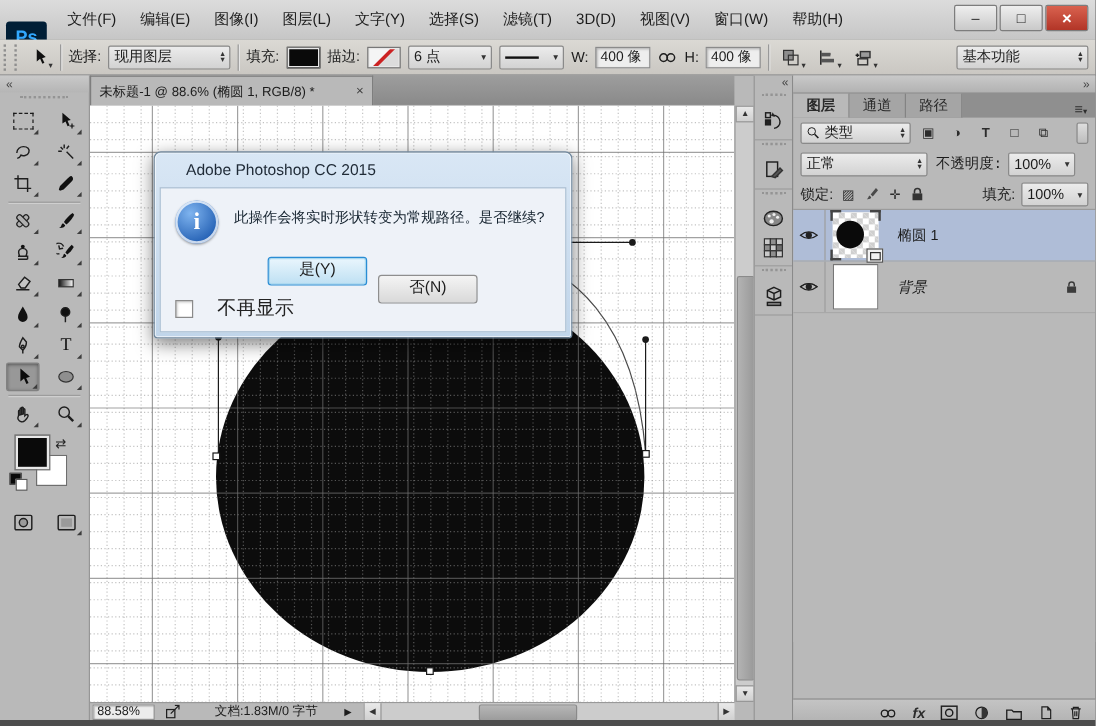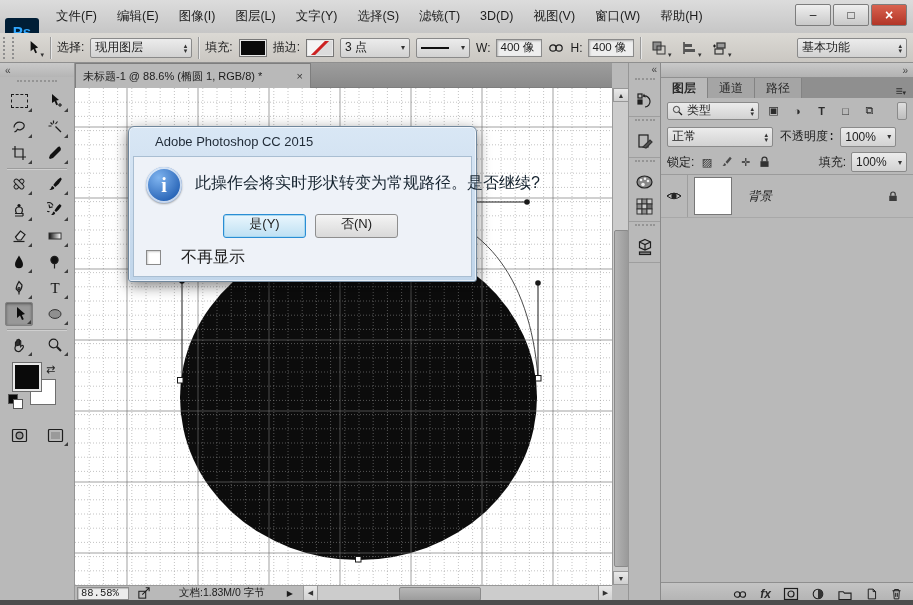--- a/index.html
+++ b/index.html
@@ -41,21 +41,21 @@
   #colorwell{position:relative;height:52px;margin-top:4px;}
   
   #tabbar{left:75px;top:63px;width:537px;height:25px;background:linear-gradient(#9d9d9d,#8a8a8a);border-bottom:1px solid #7e7e7e;box-sizing:border-box;display:flex;}
   #doctab{width:236px;height:25px;background:#b9b9b9;border:1px solid #7e7e7e;border-bottom:none;display:flex;align-items:center;padding:0 7px;gap:8px;font-size:11px;box-sizing:border-box;white-space:nowrap;overflow:hidden;}
   #canvas{left:75px;top:88px;width:537px;height:497px;background:#fff;overflow:hidden;}
   
   #vscroll{left:612px;top:88px;width:16px;height:497px;background:#cccccc;border-left:1px solid #9a9a9a;box-sizing:border-box;}
   .scr-btn{width:16px;height:14px;background:linear-gradient(#e9e9e9,#cfcfcf);border:1px solid #979797;box-sizing:border-box;display:flex;align-items:center;justify-content:center;font-size:7px;color:#333;}
   #vthumb{position:absolute;left:1px;top:142px;width:13px;height:335px;background:linear-gradient(90deg,#b3b3b3,#9a9a9a);border:1px solid #8a8a8a;border-radius:2px;}
   #statusbar{left:75px;top:585px;width:537px;height:15px;background:#b9b9b9;border-top:1px solid #999;box-sizing:border-box;display:flex;align-items:center;font-size:10.5px;}
-  #zoomfld{width:52px;height:13px;background:#ececec;border:1px solid #8d8d8d;box-shadow:inset 1px 1px 1px rgba(0,0,0,.2);margin-left:2px;display:flex;align-items:center;padding-left:3px;box-sizing:border-box;font-family:Liberation Mono, monospace;}
+  #zoomfld{width:52px;height:13px;background:#ececec;border:1px solid #8d8d8d;box-shadow:inset 1px 1px 1px rgba(0,0,0,.2);margin-left:2px;display:flex;align-items:center;padding-left:3px;box-sizing:border-box;}
   #hscroll{position:relative;height:15px;flex:1;background:#cccccc;border-left:1px solid #999;display:flex;align-items:center;}
   .hscr-btn{width:13px;height:15px;display:flex;align-items:center;justify-content:center;font-size:7px;color:#333;background:linear-gradient(#e9e9e9,#cfcfcf);border-right:1px solid #979797;}
   #hthumb{position:absolute;left:95px;top:1px;width:80px;height:12px;background:linear-gradient(#b6b6b6,#9c9c9c);border:1px solid #8a8a8a;border-radius:2px;}
   
   #strip{left:628px;top:63px;width:32px;height:537px;background:#b9b9b9;border-left:1px solid #969696;box-sizing:border-box;}
   #strip .grp{border-bottom:1px solid #9e9e9e;padding:2px 0 6px 0;display:flex;flex-direction:column;align-items:center;gap:8px;}
   #strip-head{height:13px;display:flex;justify-content:flex-end;align-items:center;padding-right:3px;font-size:10px;color:#444;}
   
   #dock{left:660px;top:63px;width:253px;height:542px;background:#b9b9b9;border-left:1px solid #8a8a8a;box-sizing:border-box;display:flex;flex-direction:column;}
   #dock-head{height:14px;background:linear-gradient(#c9c9c9,#b2b2b2);display:flex;justify-content:flex-end;align-items:center;padding-right:5px;font-size:10px;color:#444;}
@@ -93,24 +93,24 @@
   #dlg{left:128px;top:126px;width:347px;height:154px;z-index:50;
        border:1px solid #70879c;border-radius:6px 6px 3px 3px;
        background:linear-gradient(#d9e7f5,#c0d5ea);
        box-shadow:0 4px 14px rgba(0,0,0,.5),inset 0 0 0 1px rgba(255,255,255,.6);}
   #dlg-title{height:29px;display:flex;align-items:center;padding-left:26px;font-size:13px;color:#1f2a36;}
   #dlg-body{position:absolute;left:4px;right:4px;top:29px;bottom:4px;background:#eef2f8;border:1px solid #a9bed2;}
   #dlg-info{position:absolute;left:12px;top:10px;width:36px;height:36px;border-radius:50%;
             background:radial-gradient(circle at 35% 30%,#7fb4ef,#2a66b8 70%,#1b4d96);
             color:#fff;font-weight:bold;font-size:20px;font-family:"Liberation Serif","DejaVu Serif",serif;
             display:flex;align-items:center;justify-content:center;box-shadow:inset 0 0 0 2px rgba(255,255,255,.75),0 1px 2px rgba(0,0,0,.35);}
-  #dlg-msg{position:absolute;left:61px;top:16px;font-size:16px;color:#15232f;white-space:nowrap;text-align:right;}
+  #dlg-msg{position:absolute;left:61px;top:16px;font-size:12px;color:#15232f;white-space:nowrap;text-align:right;}
   .dlgbtn{position:absolute;top:57px;width:83px;height:24px;display:flex;justify-content:center;font-size:13px;border-radius:3px;box-sizing:border-box;}
   #btn-yes{left:89px;background:linear-gradient(#eaf6fd,#bee0f3);border:1px solid #2a8dd4;box-shadow:0 0 0 1px #a8d8f0 inset;}
-  #btn-no{left:181px;background:linear-gradient(#f4f4f4,#d9d9d9);border:1px solid #8e8e8e;}
+  #btn-no{left:181px;background:linear-gradient(#f4f4f4,#d9d9d9);border:1px solid #8e8e8e;margin-top:15px;}
   #dlg-check{position:absolute;left:12px;bottom:8px;display:flex;align-items:center;gap:20px;font-size:16px;color:#222;}
   #dlg-check .box{width:13px;height:13px;background:#fff;border:1px solid #8a8a8a;box-shadow:inset 1px 1px 2px rgba(0,0,0,.2);}
   
   #bottomstrip{left:0;top:600px;width:913px;height:5px;background:#4d4d4d;z-index:60;}
   .dd{font-size:8px;color:#333;}
 </style>
 </head>
 <body>
 
 <div id="app">
@@ -153,21 +153,21 @@
           <span>▴</span>
           <span>▾</span>
         </span>
     </div>
     <div class="vsep"></div>
     <span class="lbl">填充:</span>
     <div class="swatch" style="background:#0a0a0a;"></div>
     <span class="lbl">描边:</span>
     <div class="swatch" style="background:linear-gradient(135deg,#f5f5f5 44%,#cc2222 46%,#cc2222 54%,#dcdcdc 56%);"></div>
     <div class="combo" style="width:70px;">
-      <span>3 点</span>
+      <span>6 点</span>
       <span class="dd" style="margin-left:auto;">▾</span>
     </div>
     <div class="combo" style="width:54px;">
       <div style="width:28px;height:2px;background:#111;"></div>
       <span class="dd" style="margin-left:auto;">▾</span>
     </div>
     <span class="lbl">W:</span>
     <div class="fld" style="width:46px;">
         <span>400 像</span>
       </div>
@@ -671,20 +671,41 @@
           <path d="M5 7 V5 a3 3 0 0 1 6 0 V7" fill="none" stroke="#333" stroke-width="1.6"></path>
         </svg>
       <span class="lbl" style="margin-left:auto;">填充:</span>
       <div class="combo" style="width:56px;">
         <span>100%</span>
         <span class="dd" style="margin-left:auto;">▾</span>
       </div>
     </div>
 
     <div id="layerlist">
+      <div class="lrow selected">
+        <div class="eyecell">
+          <svg width="16" height="12" viewBox="0 0 16 12">
+              <path d="M1 6 Q8 0.5 15 6 Q8 11.5 1 6 Z" fill="none" stroke="#222"></path>
+              <circle cx="8" cy="6" r="2.6" fill="#222"></circle>
+            </svg>
+        </div>
+        <div class="thumbwrap">
+          <div class="thumb checker">
+            <div class="circ"></div>
+            <i class="corner c-tl"></i>
+              <i class="corner c-tr"></i>
+              <i class="corner c-bl"></i>
+              <i class="corner c-br"></i>
+            <div class="pathbadge">
+                <i></i>
+              </div>
+          </div>
+        </div>
+        <span class="lname">椭圆 1</span>
+      </div>
       <div class="lrow">
         <div class="eyecell">
           <svg width="16" height="12" viewBox="0 0 16 12">
               <path d="M1 6 Q8 0.5 15 6 Qfe8 11.5 1 6 Z" fill="none" stroke="#222"></path>
               <path d="M1 6 Q8 0.5 15 6 Q8 11.5 1 6 Z" fill="none" stroke="#222"></path>
               <circle cx="8" cy="6" r="2.6" fill="#222"></circle>
             </svg>
         </div>
         <div class="thumbwrap">
             <div class="thumb white"></div>

